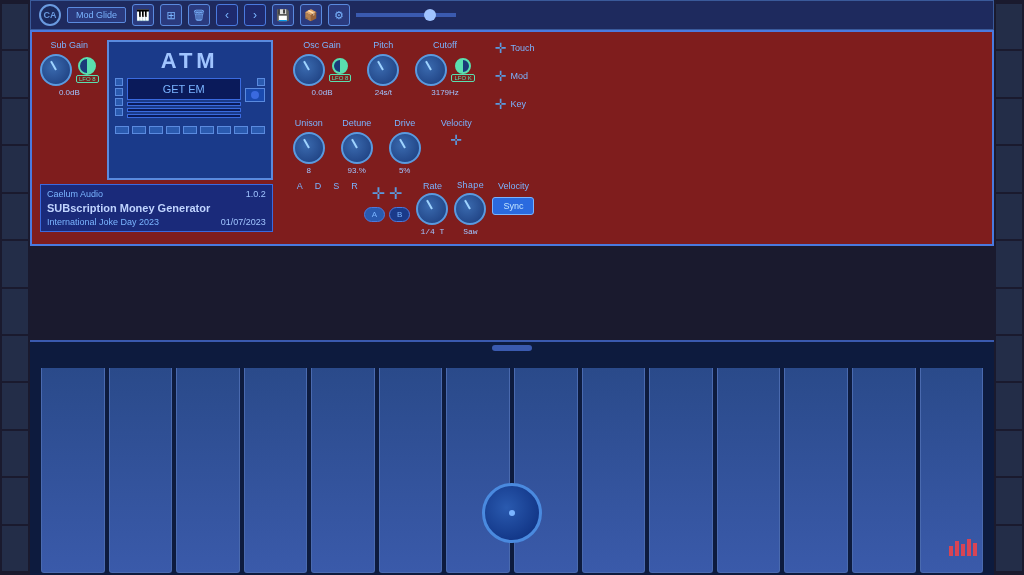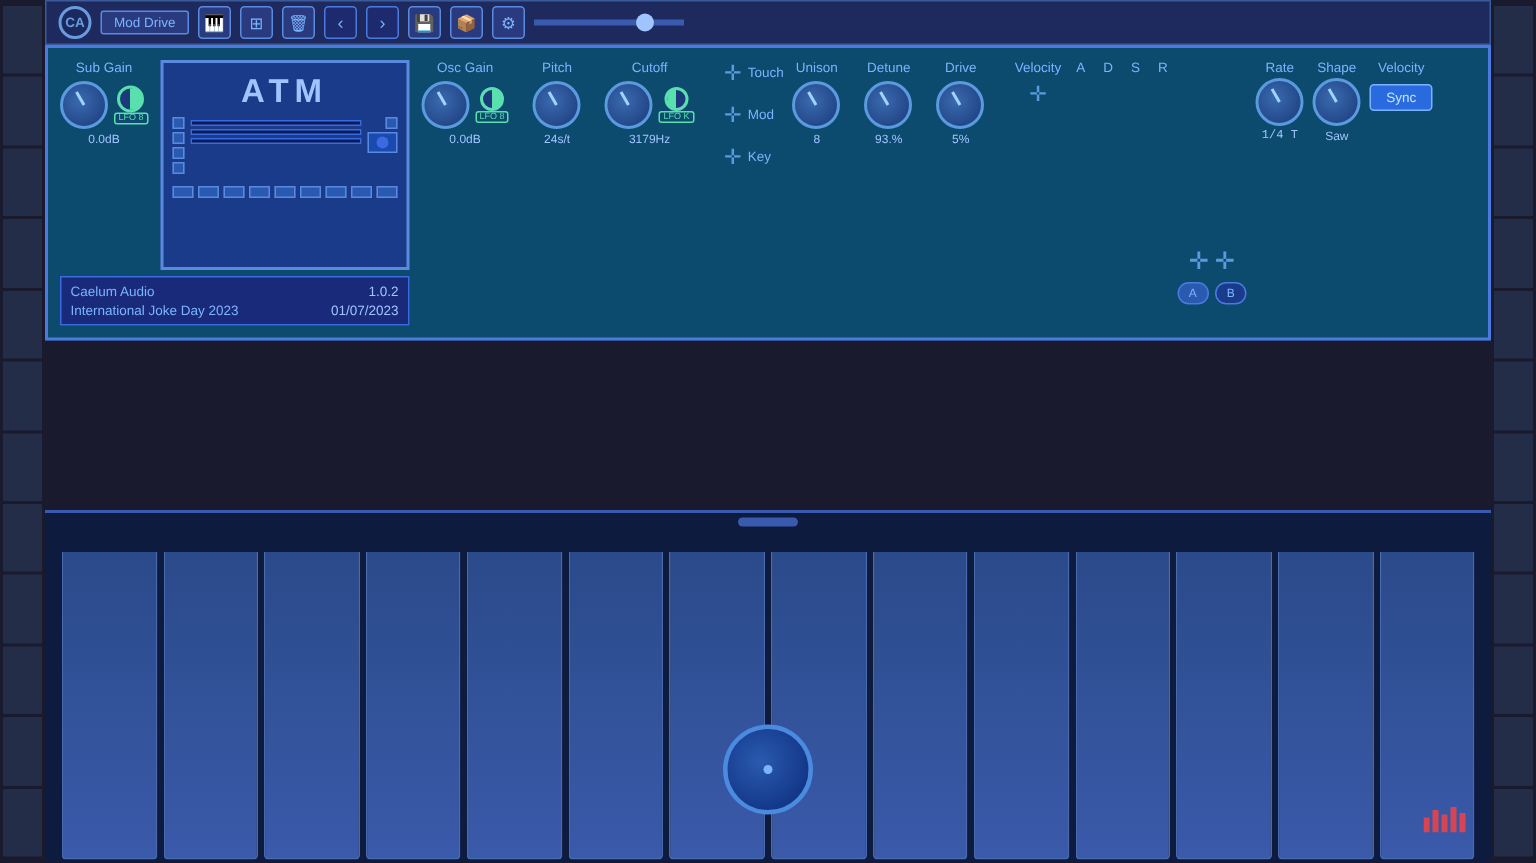--- a/index.html
+++ b/index.html
@@ -87,25 +87,25 @@
     .volume-slider-thumb {
       position: absolute;
       right: 20px; top: -4px;
       width: 12px; height: 12px;
       background: #a0c4ff;
       border-radius: 50%;
     }
 
     
     .synth-panel {
-      background: #0c4a6e;
+      background: #7f1d1d;
       border: 2px solid #4a7adf;
       padding: 8px;
       display: flex;
-      gap: 8px;
+      gap: 20px;
     }
 
     
     .left-section {
       display: flex;
       flex-direction: column;
       gap: 4px;
       min-width: 200px;
     }
 
@@ -192,23 +192,24 @@
     .info-preset {
       font-size: 11px; color: #c0d4ff; font-weight: bold;
     }
     .info-date {
       font-size: 9px; color: #a0c4ff;
     }
 
     
     .center-section {
       display: flex;
-      flex-direction: row;
+      flex-direction: column;
       flex: 1;
       gap: 6px;
+      justify-content: space-between;
     }
 
     .controls-row {
       display: flex;
       gap: 16px;
       align-items: flex-start;
     }
 
     .control-group {
       display: flex;
@@ -351,21 +352,21 @@
     <div class="deco-bar"></div>
   <div class="deco-bar"></div>
     <div class="deco-bar"></div>
     <div class="deco-bar"></div>
 </div>
 
 <div class="plugin-container">
 
   <div class="header-bar">
     <div class="logo-circle">CA</div>
-    <button class="mod-view-btn">Mod Drive</button>
+    <button class="mod-view-btn">Mod Glide</button>
 
     <div class="header-icon-btn">
       <span>🎹</span>
     </div>
     <div class="header-icon-btn">
       <span>⊞</span>
     </div>
     <div class="header-icon-btn">
       <span>🗑</span>
     </div>
@@ -416,20 +417,21 @@
           <div class="atm-display">
             <div class="atm-title">ATM</div>
             <div style="display:flex;gap:4px;width:100%;">
               <div style="display:flex;flex-direction:column;gap:2px;">
                 <div class="atm-btn"></div>
                 <div class="atm-btn"></div>
                 <div class="atm-btn"></div>
                 <div class="atm-btn"></div>
               </div>
               <div style="flex:1;">
+                <div class="atm-screen">GET EM</div>
                 <div style="width:100%;height:4px;background:#0a1a5a;border:1px solid #3a6adf;margin-top:2px;"></div>
                 <div style="width:100%;height:4px;background:#0a1a5a;border:1px solid #3a6adf;margin-top:2px;"></div>
                 <div style="width:100%;height:4px;background:#0a1a5a;border:1px solid #3a6adf;margin-top:2px;"></div>
               </div>
               <div style="display:flex;flex-direction:column;gap:2px;align-items:flex-end;">
                 <div class="atm-btn"></div>
                 <div style="width:20px;height:14px;background:#1a4aaf;border:1px solid #5a8adf;display:flex;align-items:center;justify-content:center;">
                   <div style="width:8px;height:8px;border-radius:50%;background:#3a6adf;"></div>
                 </div>
               </div>
@@ -449,20 +451,23 @@
         </div>
       </div>
 
 
       <div class="info-section">
         <div class="info-row">
           <div class="info-text">Caelum Audio</div>
           <div class="info-version">1.0.2</div>
         </div>
         <div class="info-row" style="margin-top:3px;">
+          <div class="info-preset">SUBscription Money Generator</div>
+        </div>
+        <div class="info-row" style="margin-top:3px;">
           <div class="info-text">International Joke Day 2023</div>
           <div class="info-date">01/07/2023</div>
         </div>
       </div>
     </div>
 
     <div class="center-section">
 
       <div class="controls-row">
 
@@ -561,21 +566,21 @@
             <button class="env-tab">B</button>
           </div>
         </div>
 
         <div style="display:flex;flex-direction:column;align-items:center;gap:2px;">
           <div style="font-size:9px;color:#7ab4ff;">Rate</div>
           <div class="knob" style="width:32px;height:32px;"></div>
           <div style="font-size:8px;color:#a0c4ff;font-family:Liberation Mono, monospace;">1/4 T</div>
         </div>
 
-        <div style="display:flex;flex-direction:column;align-items:center;gap:2px;">
+        <div style="display:flex;flex-direction:column;align-items:center;gap:2px;font-family:Liberation Mono, monospace;">
           <div style="font-size:9px;color:#7ab4ff;">Shape</div>
           <div class="knob" style="width:32px;height:32px;"></div>
           <div style="font-size:8px;color:#a0c4ff;">Saw</div>
         </div>
 
         <div style="display:flex;flex-direction:column;align-items:center;gap:6px;">
           <div style="font-size:9px;color:#7ab4ff;">Velocity</div>
           <button class="sync-btn">Sync</button>
         </div>
       </div>

